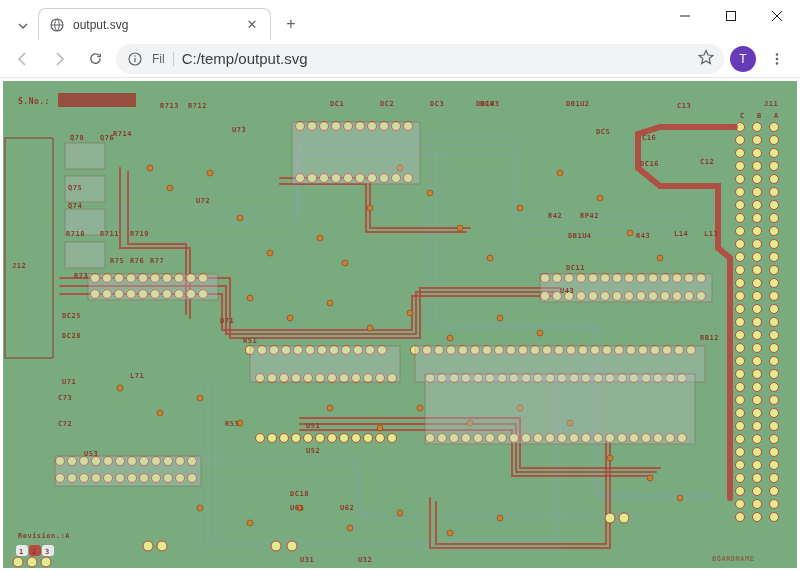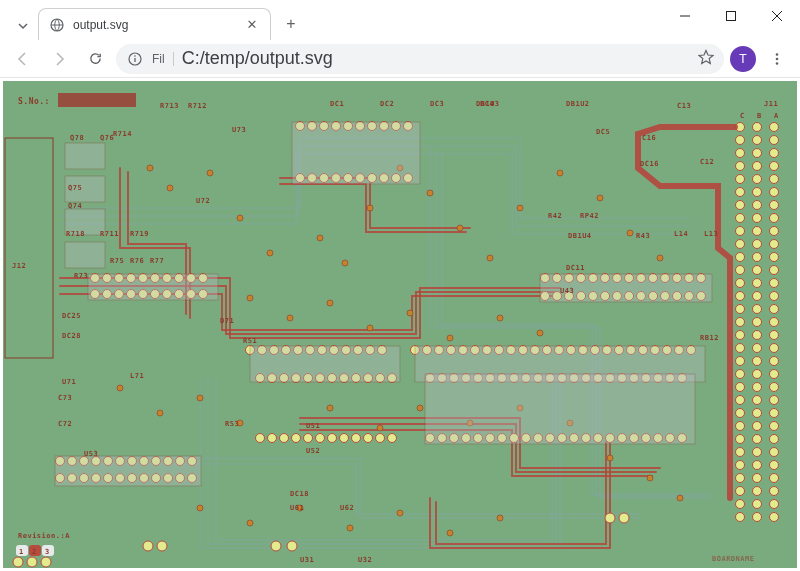--- a/index.html
+++ b/index.html
@@ -13,21 +13,21 @@
   .tab .close { width: 16px; height: 16px; display: flex; align-items: center; justify-content: center; color: #5f6368; font-size: 13px; }
   .newtab { width: 28px; height: 28px; display: flex; align-items: center; justify-content: center; color: #5f6368; font-size: 16px; margin-left: 6px; margin-bottom: 2px; }
   .win-controls { position: absolute; right: 0; top: 0; display: flex; }
   .win-btn { width: 46px; height: 32px; display: flex; align-items: center; justify-content: center; color: #222; }
   .toolbar { height: 38px; display: flex; align-items: center; padding: 0 8px; gap: 6px; border-bottom: 1px solid #e6e6e6; background:#fff;}
   .tbtn { width: 30px; height: 30px; display: flex; align-items: center; justify-content: center; color: #5f6368; border-radius: 15px; }
   .tbtn.disabled { color: #b9b9b9; }
   .omnibox { flex: 1; height: 30px; background: #f1f3f4; border-radius: 15px; display: flex; align-items: center; padding: 0 10px; gap: 8px; color: #3c4043; }
   .omnibox .info { width: 18px; height: 18px; display:flex; align-items:center; justify-content:center;}
   .omnibox .chip { font-size: 12px; color: #5f6368; border-right: 1px solid #c9c9c9; padding-right: 8px; }
-  .omnibox .url { font-size: 18px; color: #3c4043; }
+  .omnibox .url { font-size: 15px; color: #3c4043; }
   .omnibox .spacer { flex: 1; }
   .omnibox .star { color: #5f6368; }
   .avatar { width: 26px; height: 26px; border-radius: 50%; background: #673ab7; color: #fff; display: flex; align-items: center; justify-content: center; font-size: 12px; font-weight: 500; }
   .viewport { width: 800px; height: 493px; background: #fff; font-weight: bold; }
   .pcb-svg { width: 800px; height: 493px; display: block; }
   .pcb-text { font-family: monospace; fill: #8a3a2a; font-size: 7px; letter-spacing: 0.5px;}
   .pcb-text-big { font-size: 8px; }
   .silk { stroke: #8a3a2a; stroke-width: 1; fill: none; }
   .pad { fill: #e2eb8d; stroke: #b84b3f; stroke-width: 1; }
   .via { fill: #c7822c; stroke: #8a3a2a; stroke-width: 0.6; }

